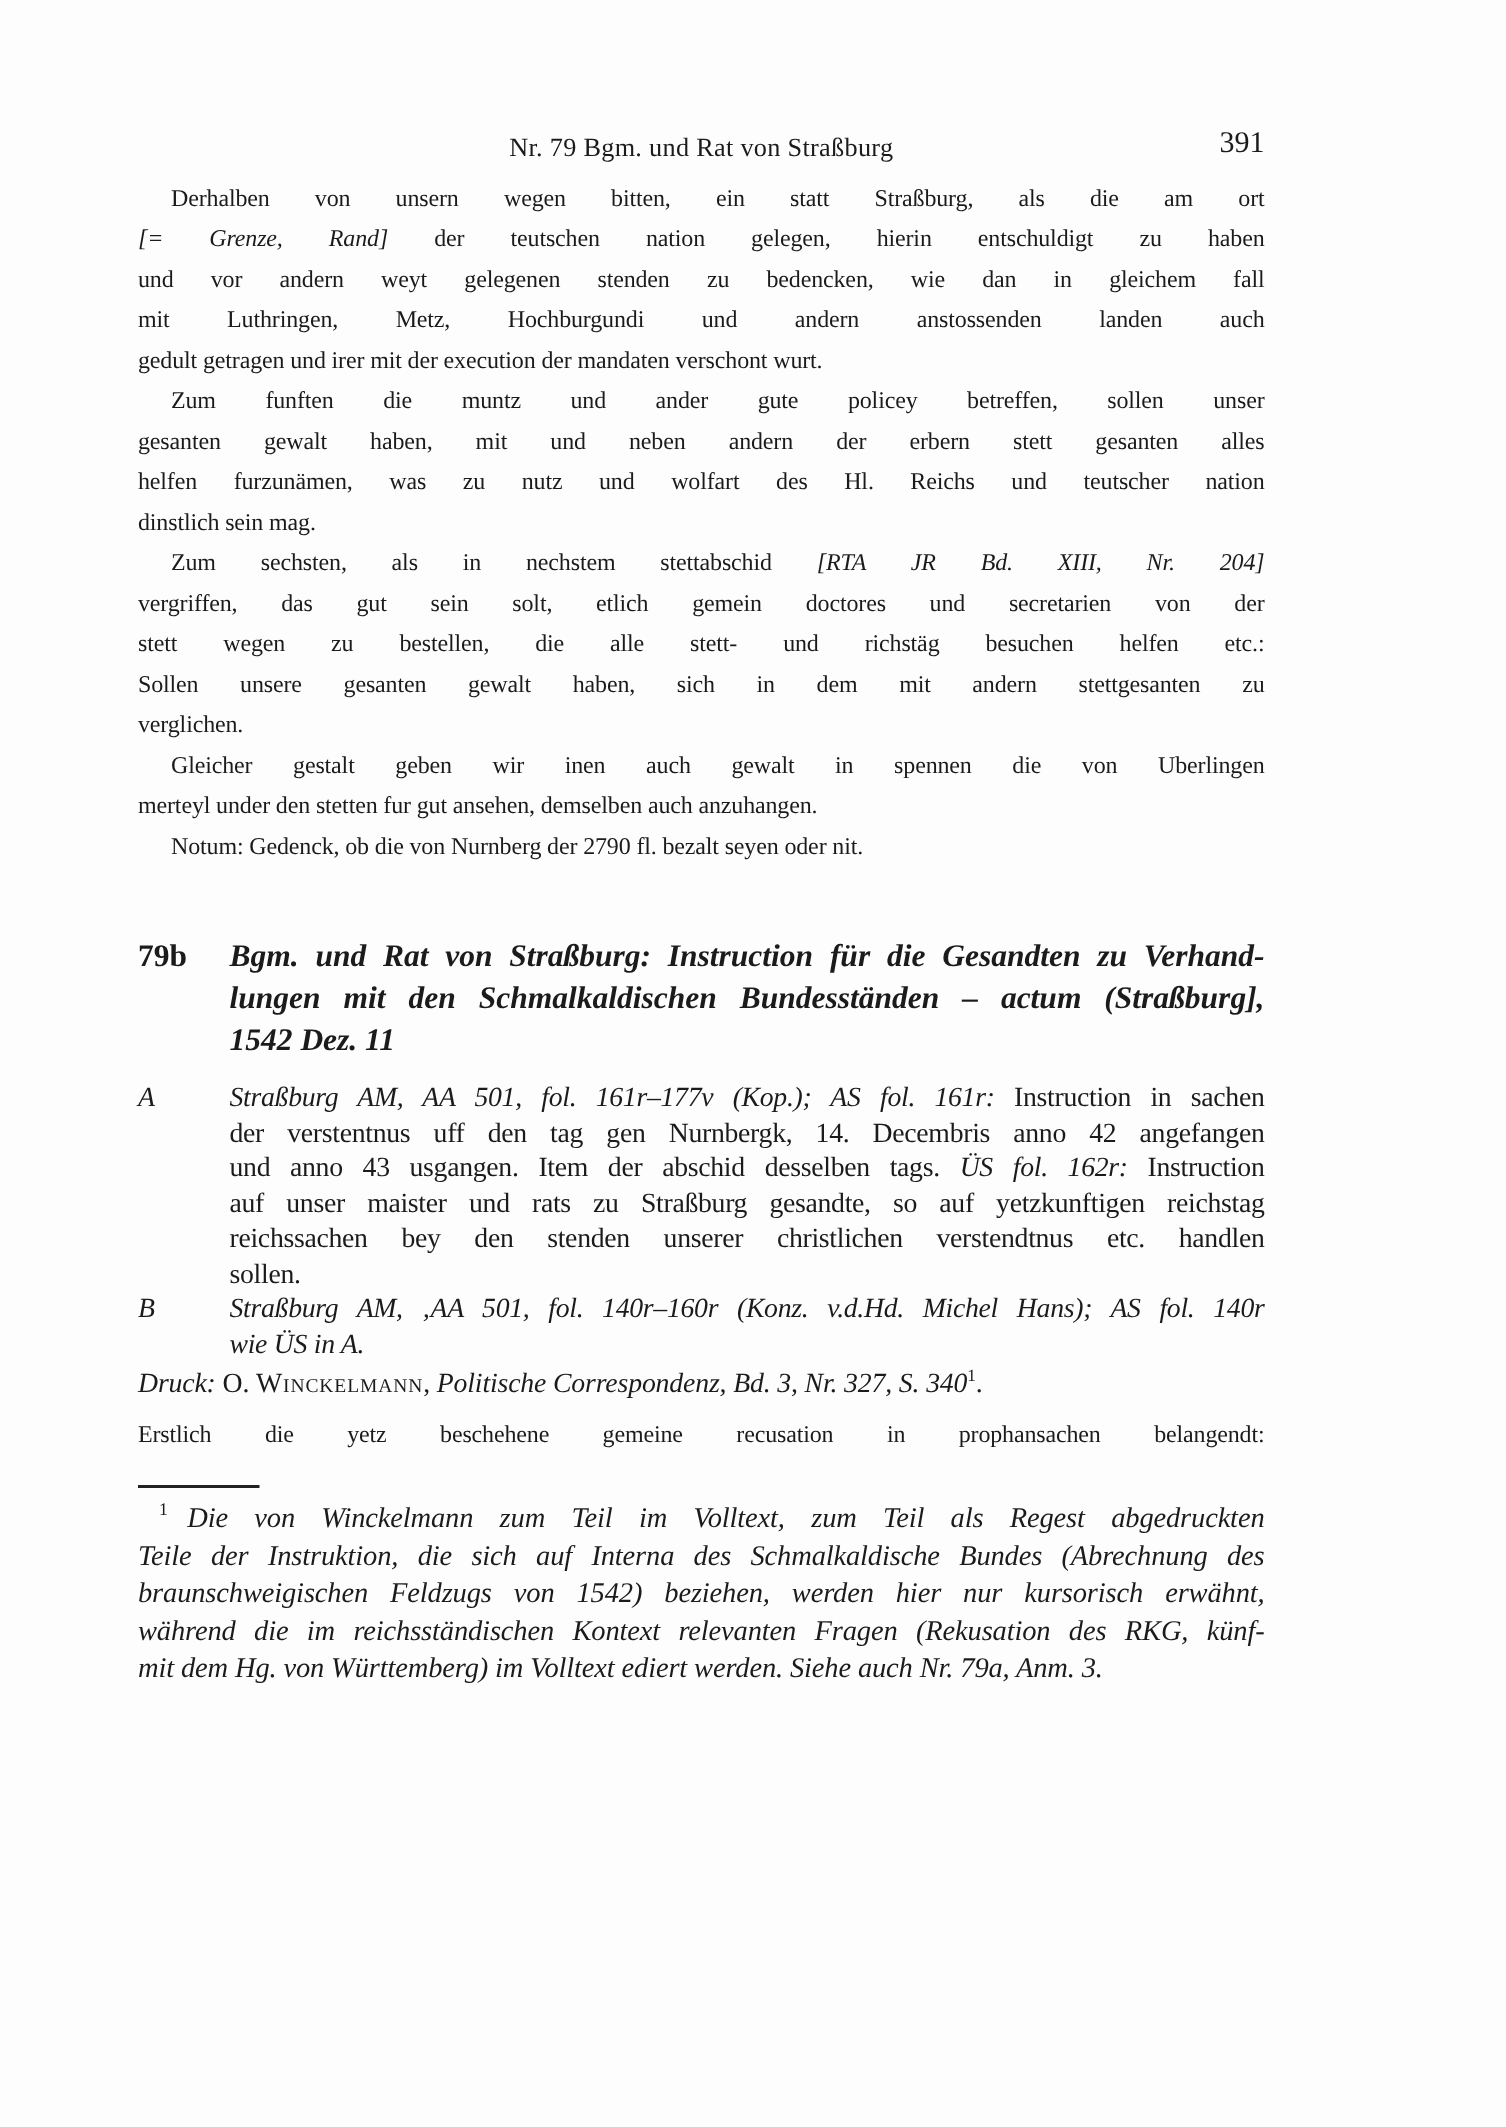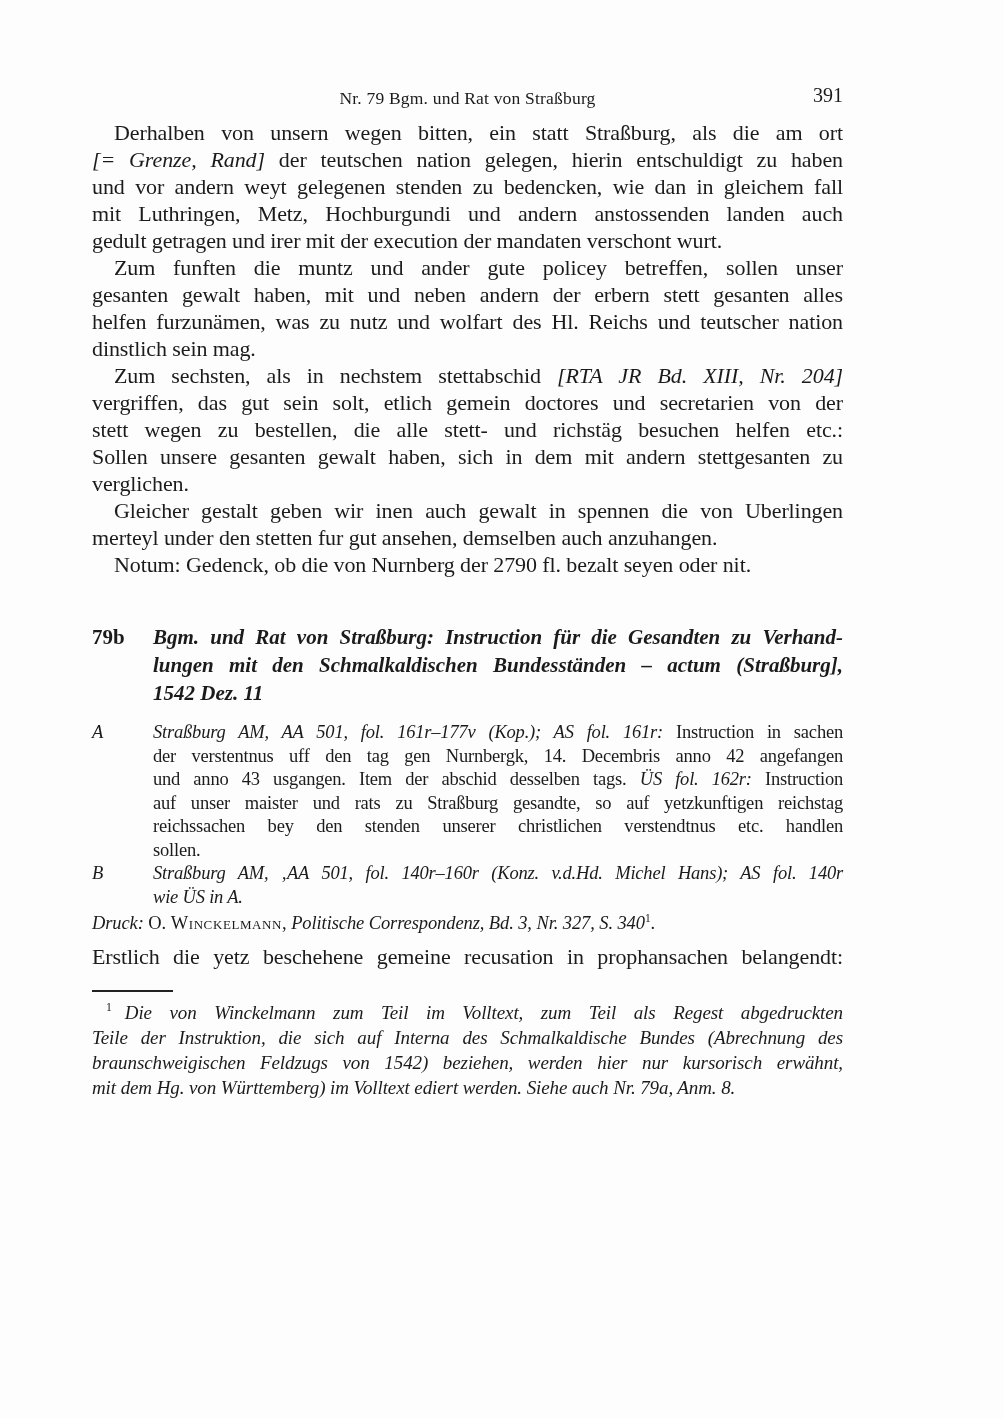--- a/index.html
+++ b/index.html
@@ -20,21 +20,21 @@
   .header-title{text-align:center;letter-spacing:.2px;}
   .page-number{position:absolute;right:0;top:-3px;font-size:20px;}
 
   
   .text-block{margin-top:9px;}
   .block{margin:0;}
   .line{white-space:normal;}
 
   
   .paragraph .line{
-    font-size:22px;line-height:27px;letter-spacing:-0.1px;
+    font-size:16px;line-height:27px;letter-spacing:-0.1px;
     text-align:justify;text-align-last:justify;text-justify:inter-word;
   }
   .paragraph .line.last{text-align-last:left;}
   .paragraph .line.indent{text-indent:22px;}
 
   
   .section-heading,.source-entry{display:grid;grid-template-columns:61px 1fr;}
   .section-heading{margin-top:45px;}
   .section-heading .label{font-weight:700;font-size:21px;line-height:28px;}
   .section-heading .line{
@@ -143,18 +143,19 @@
           <div class="line"><span>Erstlich die yetz beschehene gemeine recusation in prophansachen belangendt:</span></div>
         </section>
       </main>
 
     <footer class="footnote-area">
       <div class="footnote-rule"></div>
       <div id="footnote" class="footnote">
           <div class="line indent"><span class="sup">1</span><span>Die von Winckelmann zum Teil im Volltext, zum Teil als Regest abgedruckten</span></div>
           <div class="line"><span>Teile der Instruktion, die sich auf Interna des Schmalkaldische Bundes (Abrechnung des</span></div>
           <div class="line"><span>braunschweigischen Feldzugs von 1542) beziehen, werden hier nur kursorisch erwähnt,</span></div>
-          <div class="line last"><span>mit dem Hg. von Württemberg) im Volltext ediert werden. Siehe auch Nr. 79a, Anm. 8.</span></div>
+          <div class="line"><span>während die im reichsständischen Kontext relevanten Fragen (Rekusation des RKG, künf-</span></div>
+          <div class="line last"><span>mit dem Hg. von Württemberg) im Volltext ediert werden. Siehe auch Nr. 79a, Anm. 3.</span></div>
         </div>
     </footer>
 
   </div>
 </div>
 
 </body></html>

